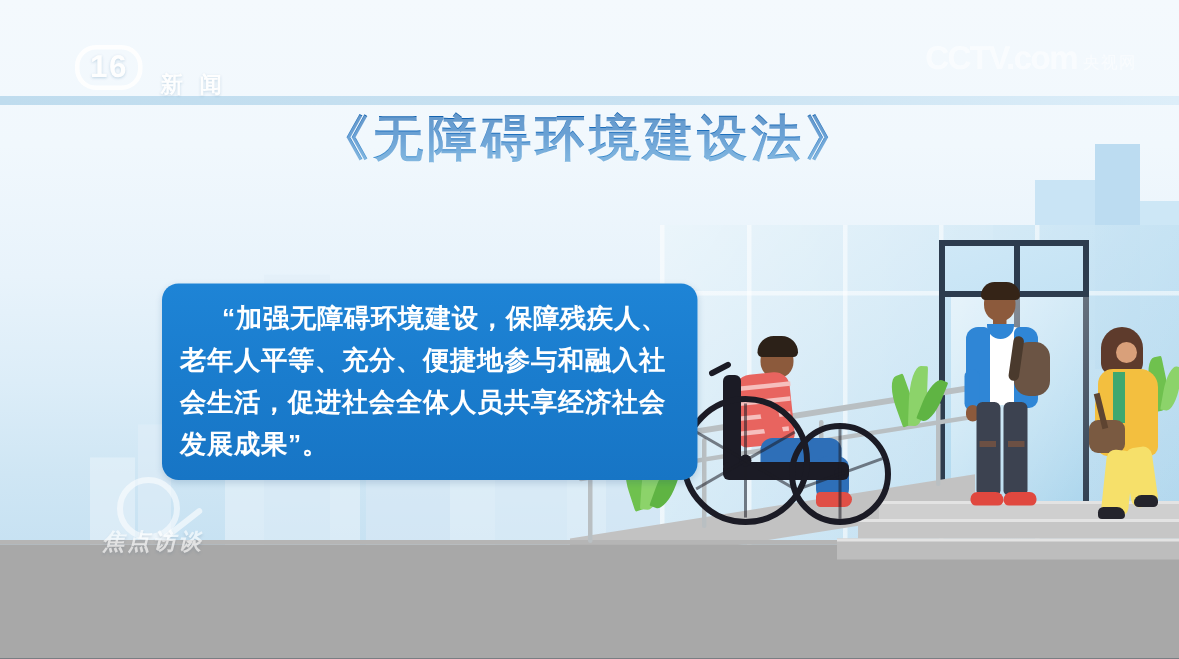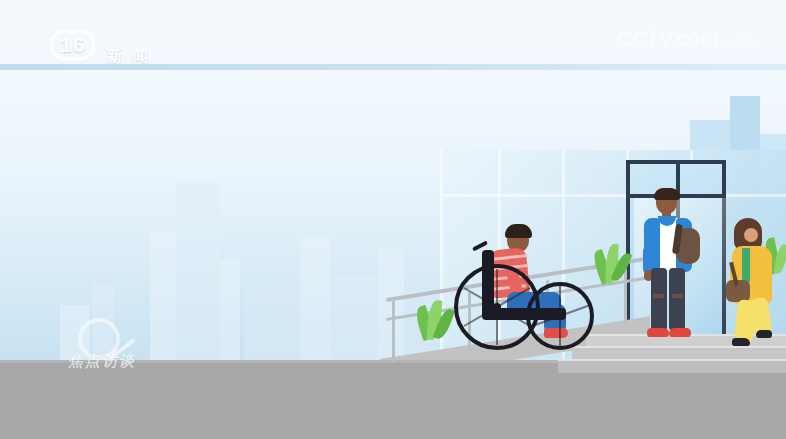--- a/index.html
+++ b/index.html
@@ -333,21 +333,25 @@
   <div class="cctv-logo">
     <span class="num">16</span>
   </div>
   <div class="cctv-sub">新闻</div>
 
   <div class="watermark-right">
     <span class="wm-main">CCTV.com</span>
     <span class="wm-cn">央视网</span>
   </div>
 
-
-
-
+  <div class="title">《无障碍环境建设法》</div>
+
+
+
+  <div class="quotebox">
+    <p>“加强无障碍环境建设，保障残疾人、老年人平等、充分、便捷地参与和融入社会生活，促进社会全体人员共享经济社会发展成果”。</p>
+  </div>
 
   <div class="prog-glyph"></div>
   <div class="prog-tail"></div>
   <div class="prog-wm">焦点访谈</div>
 
 </div>
 
 </body></html>

